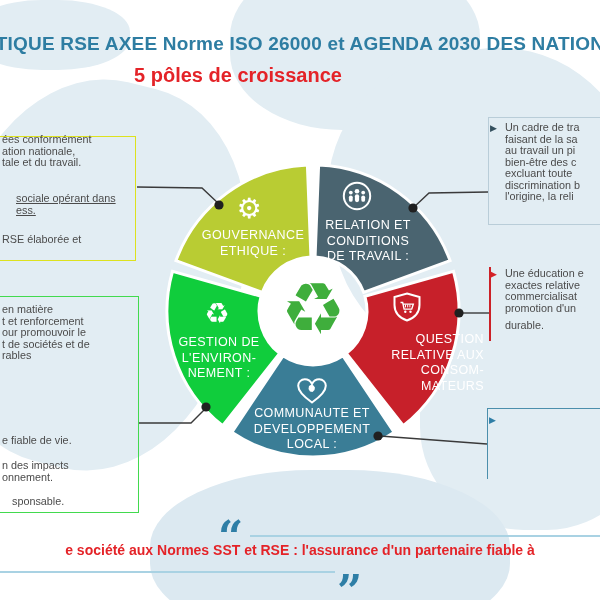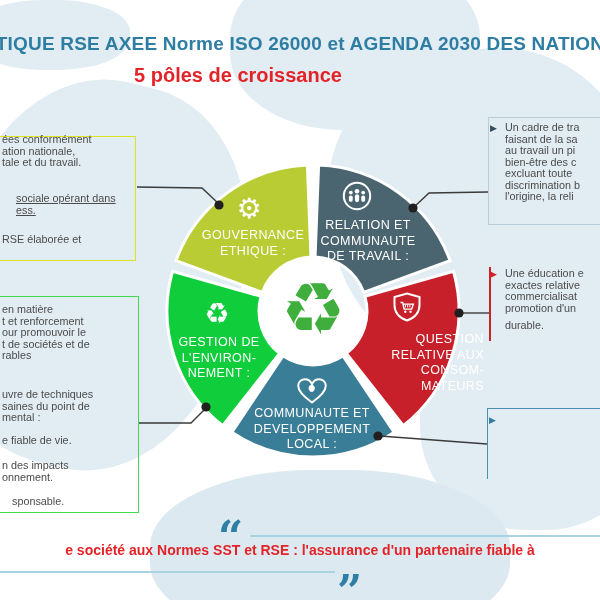--- a/index.html
+++ b/index.html
@@ -105,21 +105,21 @@
       <path d="M16 25.5 C6 18.5 2.2 13.5 2.2 8.8 C2.2 5 5.2 2.3 8.8 2.3 C11.8 2.3 14.6 4.2 16 7 C17.4 4.2 20.2 2.3 23.2 2.3 C26.8 2.3 29.8 5 29.8 8.8 C29.8 13.5 26 18.5 16 25.5 Z" fill="none" stroke="#fff" stroke-width="2"></path>
       <path d="M13 9 l2.5 -1.5 l2 1 l1.5 2 l-0.5 2.5 l-2 2 l-2.5 -0.5 l-1.5 -2.5 z" fill="#fff"></path>
     </svg>
   </div>
 
   <div class="center-logo" style="color: rgb(63, 174, 60);">♻</div>
 
   <div class="wheel-label" style="left:173px;top:228px;">GOUVERNANCE
 ETHIQUE :</div>
   <div class="wheel-label" style="left:288px;top:218px;">RELATION ET
-COMMUNAUTE
+CONDITIONS
 DE TRAVAIL :</div>
   <div class="wheel-label" style="left:139px;top:335px;">GESTION DE
 L'ENVIRON-
 NEMENT :</div>
   <div class="wheel-label" style="left:324px;top:332px;text-align:right;">QUESTION
 RELATIVE AUX
 CONSOM-
 MATEURS</div>
   <div class="wheel-label" style="left:232px;top:406px;">COMMUNAUTE ET
 DEVELOPPEMENT
@@ -133,23 +133,20 @@
 tale et du travail.</div>
   <div class="note-text left" style="left:16px;top:193px;text-decoration:underline;">sociale opérant dans
 ess.</div>
   <div class="note-text left" style="left:2px;top:234px;text-align:right;">RSE élaborée et</div>
 
   <div class="note-text left" style="left:2px;top:304px;">en matière
 t et renforcement
 our promouvoir le
 t de sociétés et de
 rables</div>
-  <div class="note-text left" style="left:2px;top:389px;">uvre de techniques
-saines du point de
-mental :</div>
   <div class="note-text left" style="left:2px;top:435px;">e fiable de vie.</div>
   <div class="note-text left" style="left:2px;top:460px;">n des impacts
 onnement.</div>
   <div class="note-text left" style="left:12px;top:496px;">sponsable.</div>
 
   <div class="note-box" style="left:488px;top:117px;width:120px;height:106px;border:1px solid #b9cdd8;border-right:none;"></div>
   <div class="note-box" style="left:489px;top:267px;width:0;height:74px;border-left:2px solid #cc2127;"></div>
   <div class="note-box" style="left:487px;top:408px;width:121px;height:70px;border-top:1px solid #4b8fac;border-left:1px solid #4b8fac;"></div>
 
   <div class="arrow" style="left:490px;top:124px;color:#34505e;">▶</div>

